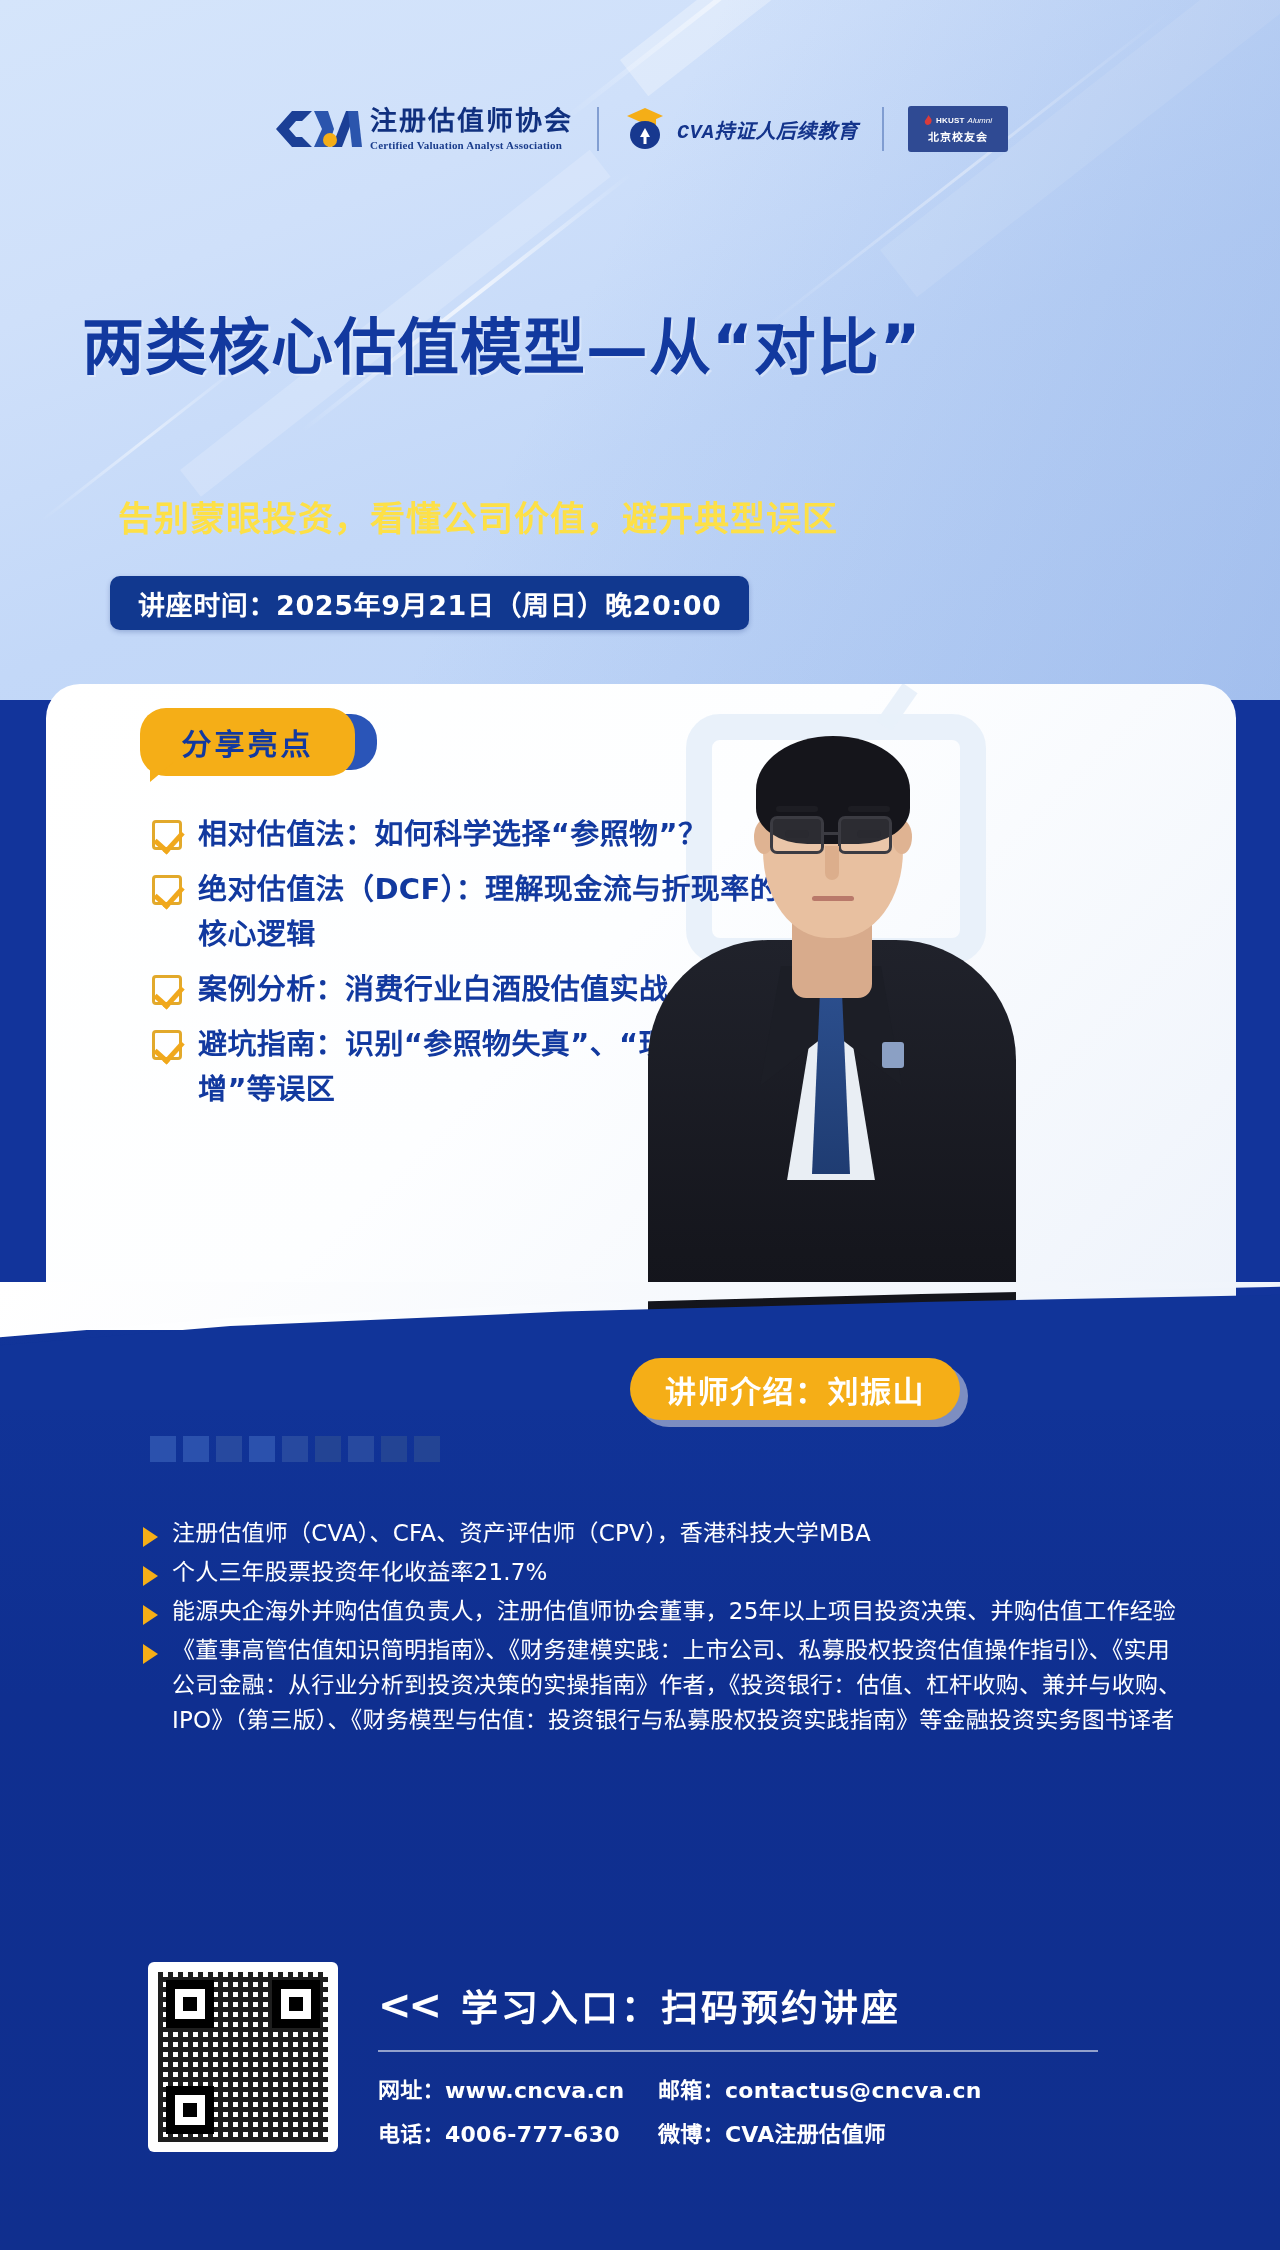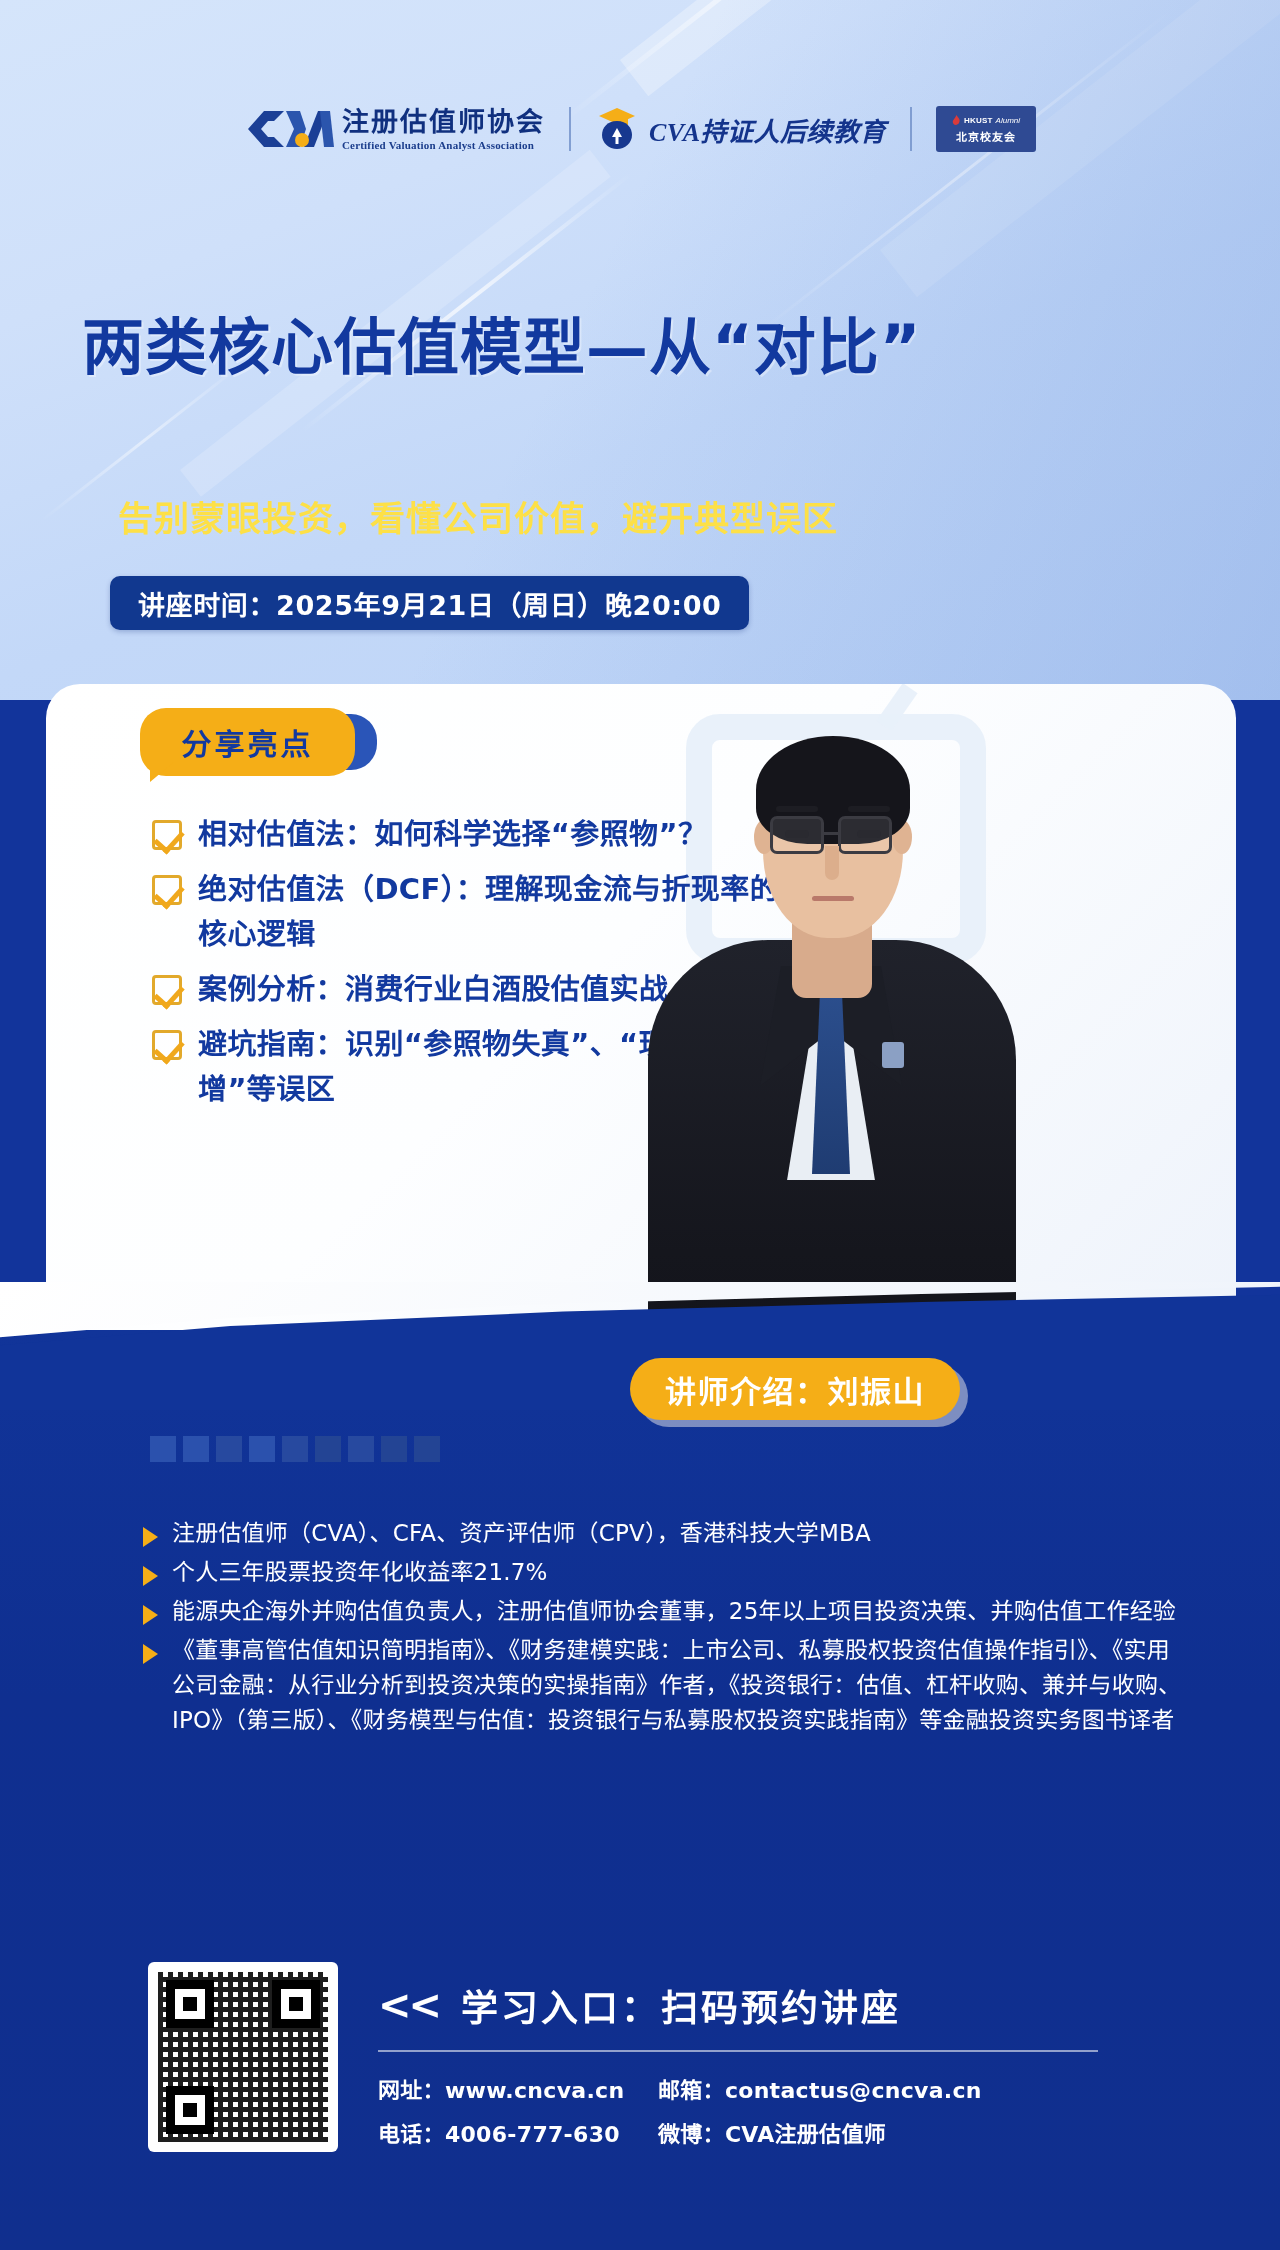--- a/index.html
+++ b/index.html
@@ -40,35 +40,35 @@
   .dark-wash {
     position:absolute; left:0; top:0; width:1280px; height:700px;
     background:linear-gradient(115deg,rgba(120,160,225,.00) 45%,rgba(110,150,220,.22) 78%,rgba(100,140,215,.30) 100%);
   }
 
   
   .header {
     position:absolute; left:0; top:98px; width:1280px; height:62px;
     display:flex; align-items:center; justify-content:center; gap:0;
   }
-  .logo-group { display:flex; align-items:flex-end; gap:6px; }
+  .logo-group { display:flex; align-items:center; gap:6px; }
   .cva-mark { width:92px; height:44px; position:relative; }
   .cva-text-cn {
     font-size:27px; font-weight:bold; color:#10307f; letter-spacing:2px;
     line-height:1.05; font-family:"DejaVu Sans","Liberation Sans",sans-serif;
   }
   .cva-text-en {
     font-size:11px; color:#1b3d8c; letter-spacing:.2px; margin-top:3px;
     font-family:"Liberation Serif","DejaVu Serif",serif; font-weight:bold;
   }
   .hdr-divider { width:2px; height:44px; background:#6f8fc8; margin:0 24px; opacity:.8; }
   .cert-group { display:flex; align-items:center; gap:10px; }
   .cert-label {
-    font-size:26px; font-weight:bold; font-style:italic; color:#14348c;
-    letter-spacing:.5px; font-family:Liberation Serif, serif;
+    font-size:20px; font-weight:bold; font-style:italic; color:#14348c;
+    letter-spacing:.5px; font-family:Liberation Mono, monospace;
   }
   .hkust-badge {
     width:100px; height:46px; background:#2f4a93; border-radius:3px;
     display:flex; flex-direction:column; align-items:center; justify-content:center; gap:2px;
   }
   .hkust-top { display:flex; align-items:center; gap:3px; }
   .hkust-en { font-size:8px; color:#fff; font-weight:bold; letter-spacing:.2px; }
   .hkust-al { font-size:8px; color:#fff; font-style:italic; }
   .hkust-cn { font-size:11px; color:#fff; font-weight:bold; letter-spacing:1px; }
 

